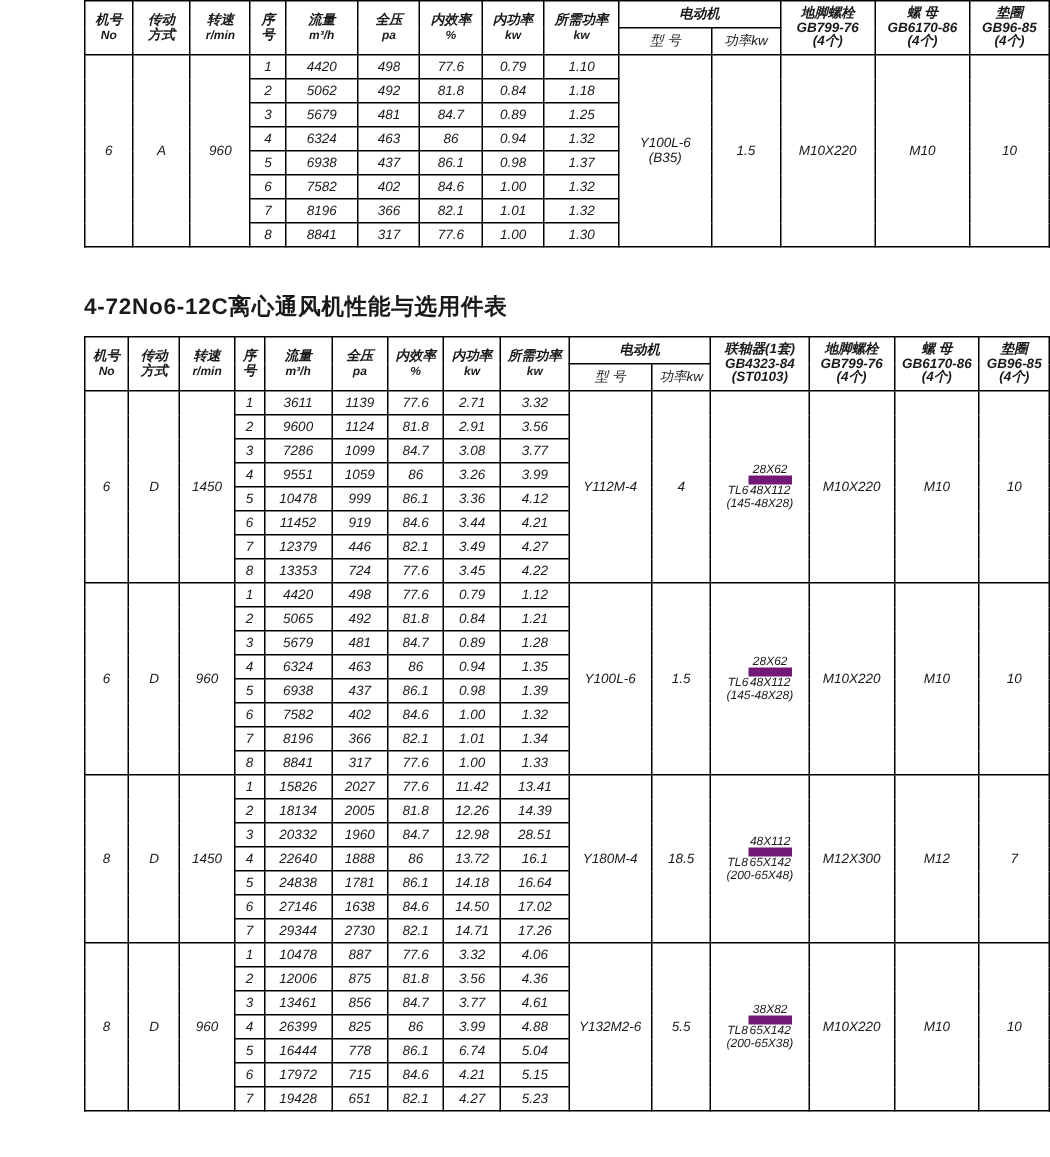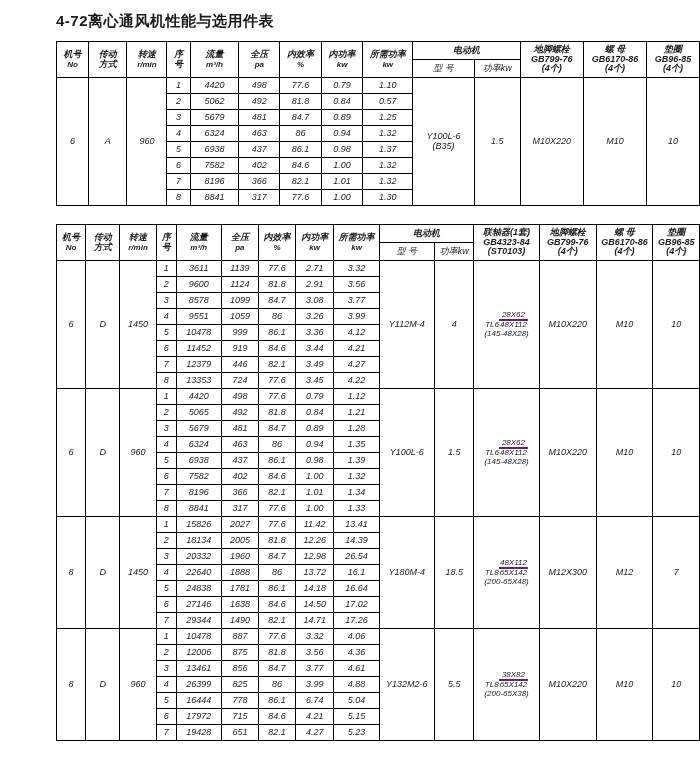--- a/index.html
+++ b/index.html
@@ -30,31 +30,30 @@
     vertical-align:middle;
     padding:1px 2px;
     font-weight:normal;
   }
   .hdr td{font-size:9px;padding:2px 2px;}
   .hdr .b{font-weight:bold;}
   .sub{font-size:8px;}
   .small{font-size:7.5px;}
   .t1 td{height:13px;}
   .frac{display:inline-block;text-align:center;line-height:1.05;}
-  .frac .top{border-bottom:2px solid #701a75;display:block;padding:0 1px;}
+  .frac .top{border-bottom:6px solid #701a75;display:block;padding:0 1px;}
   .frac .bot{display:block;padding:0 1px;}
   .cplx{line-height:1.05;font-size:8px;}
   .ttl-gap{height:18px;}
 </style>
 </head>
 <body>
 
 <div class="page">
 
-  <h2 class="title">4-72离心通风机性能与选用件表</h2>
 
   <div class="tblwrap">
   <table class="t1">
     <tbody>
       <tr class="hdr">
         <td rowspan="2" width="30" class="b">
           <span>机号</span><br>
           <span class="sub">No</span>
         </td>
         <td rowspan="2" width="38" class="b">
@@ -129,21 +128,21 @@
         <td rowspan="8">M10X220</td>
         <td rowspan="8">M10</td>
         <td rowspan="8">10</td>
       </tr>
       <tr>
         <td>2</td>
         <td>5062</td>
         <td>492</td>
         <td>81.8</td>
         <td>0.84</td>
-        <td>0.57</td>
+        <td>1.18</td>
       </tr>
       <tr>
         <td>3</td>
         <td>5679</td>
         <td>481</td>
         <td>84.7</td>
         <td>0.89</td>
         <td>1.25</td>
       </tr>
       <tr>
@@ -185,20 +184,21 @@
         <td>77.6</td>
         <td>1.00</td>
         <td>1.30</td>
       </tr>
     </tbody>
   </table>
   </div>
 
   <div class="ttl-gap"></div>
 
+  <h2 class="title">4-72No6-12C离心通风机性能与选用件表</h2>
 
   <div class="tblwrap">
   <table class="t1">
     <tbody>
       <tr class="hdr">
         <td rowspan="2" width="30" class="b">
           <span>机号</span><br>
           <span class="sub">No</span>
         </td>
         <td rowspan="2" width="38" class="b">
@@ -283,21 +283,21 @@
       <tr>
         <td>2</td>
         <td>9600</td>
         <td>1124</td>
         <td>81.8</td>
         <td>2.91</td>
         <td>3.56</td>
       </tr>
       <tr>
         <td>3</td>
-        <td>8578</td>
+        <td>7286</td>
         <td>1099</td>
         <td>84.7</td>
         <td>3.08</td>
         <td>3.77</td>
       </tr>
       <tr>
         <td>4</td>
         <td>9551</td>
         <td>1059</td>
         <td>86</td>
@@ -441,21 +441,21 @@
         <td>81.8</td>
         <td>12.26</td>
         <td>14.39</td>
       </tr>
       <tr>
         <td>3</td>
         <td>20332</td>
         <td>1960</td>
         <td>84.7</td>
         <td>12.98</td>
-        <td>26.54</td>
+        <td>28.51</td>
       </tr>
       <tr>
         <td>4</td>
         <td>22640</td>
         <td>1888</td>
         <td>86</td>
         <td>13.72</td>
         <td>16.1</td>
       </tr>
       <tr>
@@ -470,21 +470,21 @@
         <td>6</td>
         <td>27146</td>
         <td>1638</td>
         <td>84.6</td>
         <td>14.50</td>
         <td>17.02</td>
       </tr>
       <tr>
         <td>7</td>
         <td>29344</td>
-        <td>1490</td>
+        <td>2730</td>
         <td>82.1</td>
         <td>14.71</td>
         <td>17.26</td>
       </tr>
 
       <tr>
         <td rowspan="7">8</td>
         <td rowspan="7">D</td>
         <td rowspan="7">960</td>
         <td>1</td>

